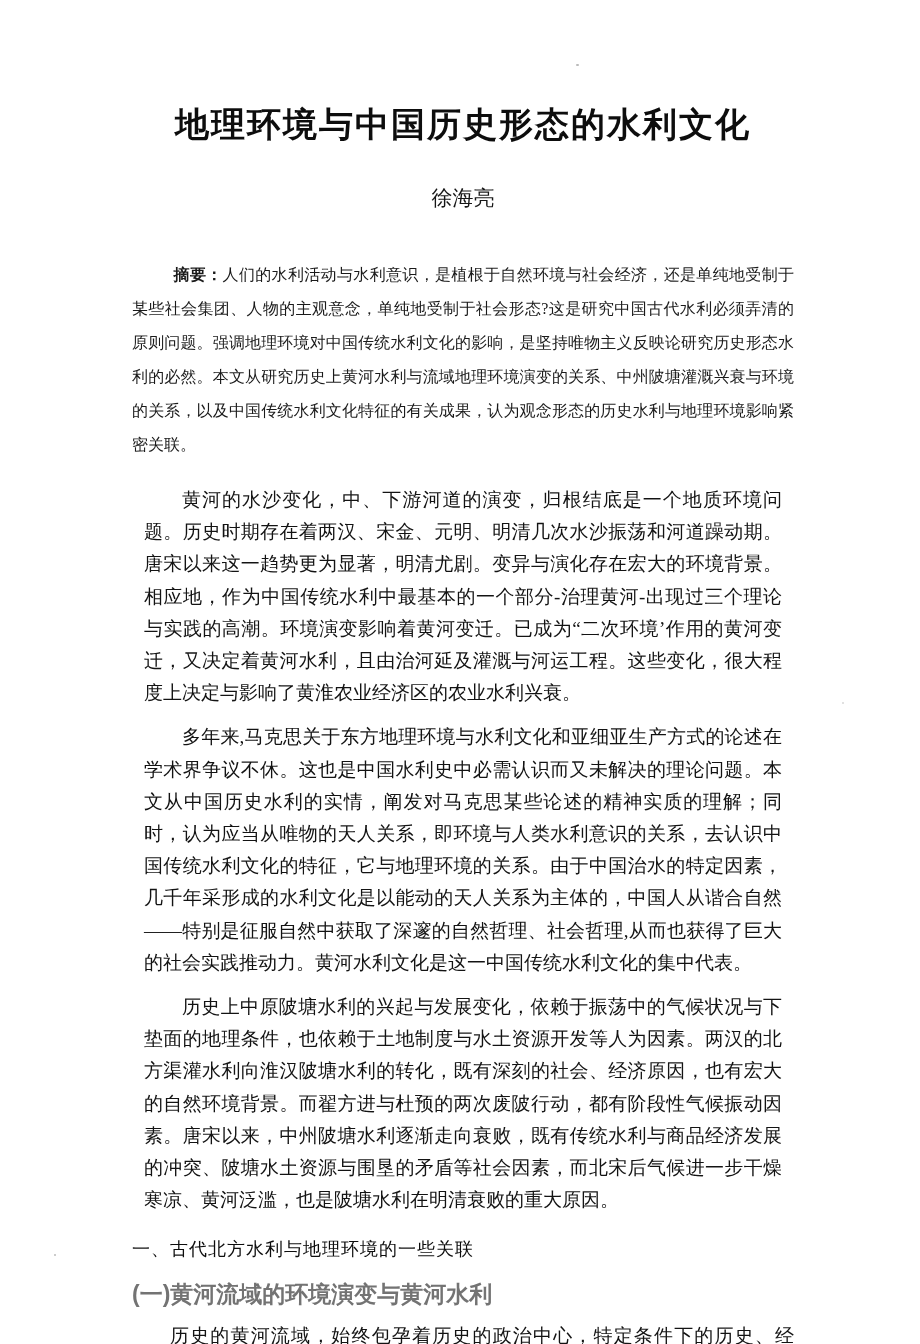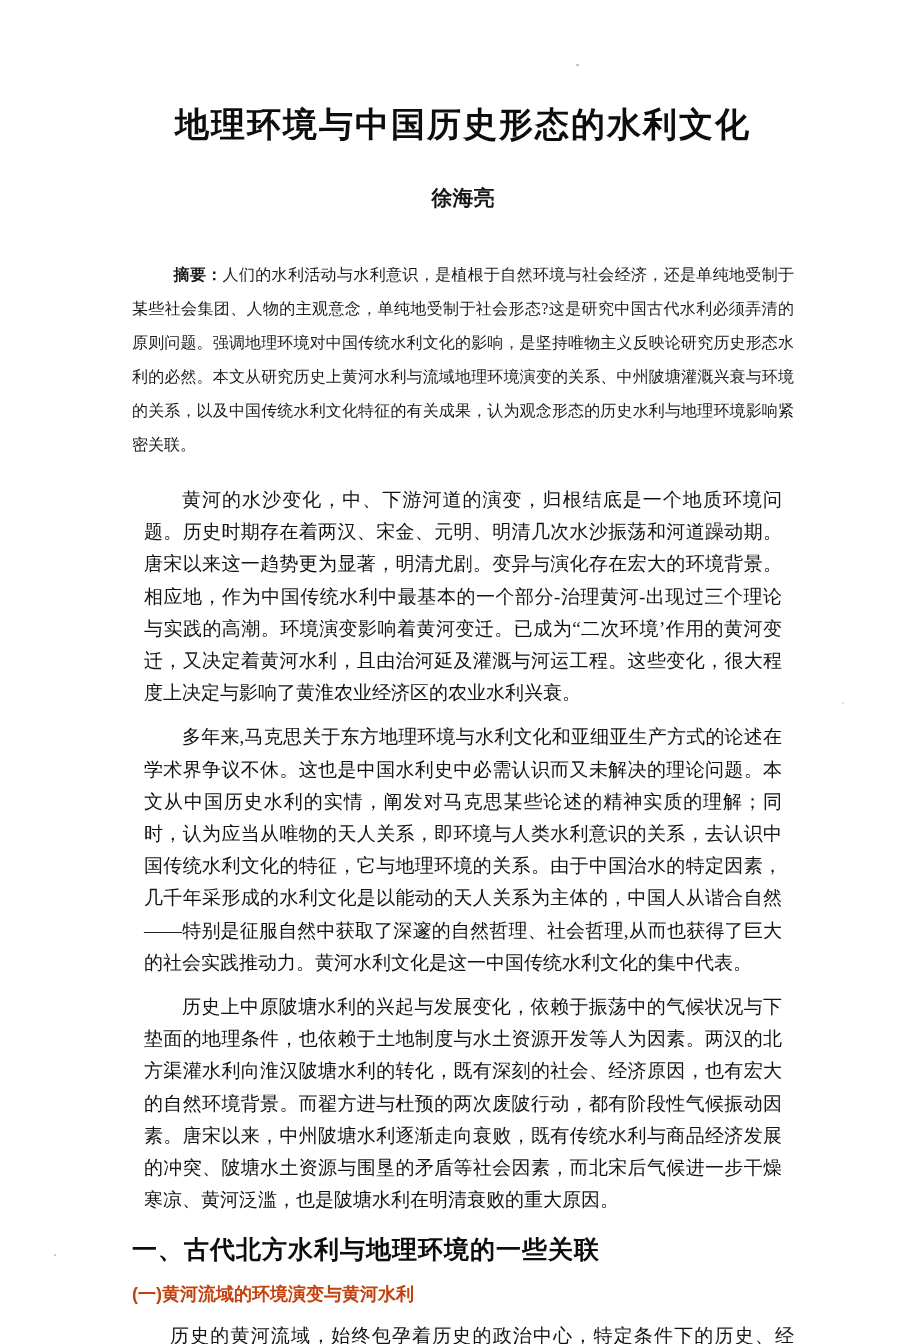--- a/index.html
+++ b/index.html
@@ -31,21 +31,20 @@
     text-align: center;
     letter-spacing: 2px;
     color: #0d0d0d;
   }
   .author {
     margin-top: 36px;
     font-size: 21px;
     line-height: 28px;
     text-align: center;
     color: #161616;
-    font-weight: bold;
   }
   .abstract {
     margin: 46px 0 0 0;
     font-size: 16px;
     line-height: 34px;
     text-align: justify;
     text-indent: 2.6em;
     color: #1a1a1a;
   }
   .abstract .abstract-label {
@@ -59,33 +58,33 @@
     text-align: justify;
     text-indent: 2em;
     color: #131313;
   }
   .body-para.first {
     margin-top: 22px;
   }
   .section-heading {
     margin: 16px 0 0 0;
     font-family: "Liberation Sans", "DejaVu Sans", sans-serif;
-    font-weight: 700;
-    font-size: 25px;
+    font-weight: 400;
+    font-size: 18px;
     line-height: 34px;
     letter-spacing: 1px;
     color: #0d0d0d;
   }
   .sub-heading {
     margin: 15px 0 0 0;
     font-family: "Liberation Sans", "DejaVu Sans", sans-serif;
     font-weight: 700;
-    font-size: 18px;
+    font-size: 23px;
     line-height: 26px;
-    color: #c2410c;
+    color: #737373;
   }
   .section-para {
     margin: 11px 0 0 0;
     font-size: 19px;
     line-height: 36px;
     text-align: justify;
     text-indent: 2em;
     color: #131313;
   }
   

